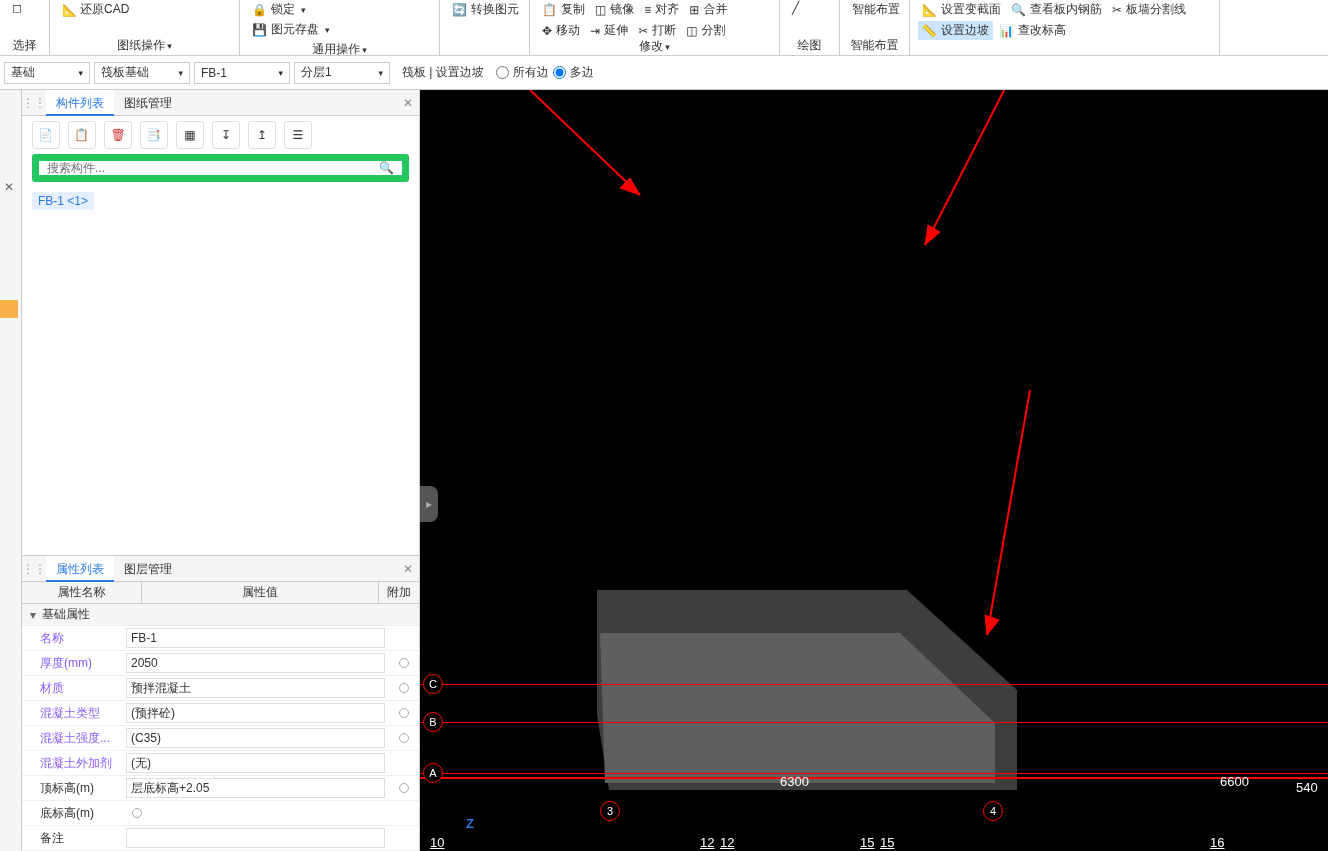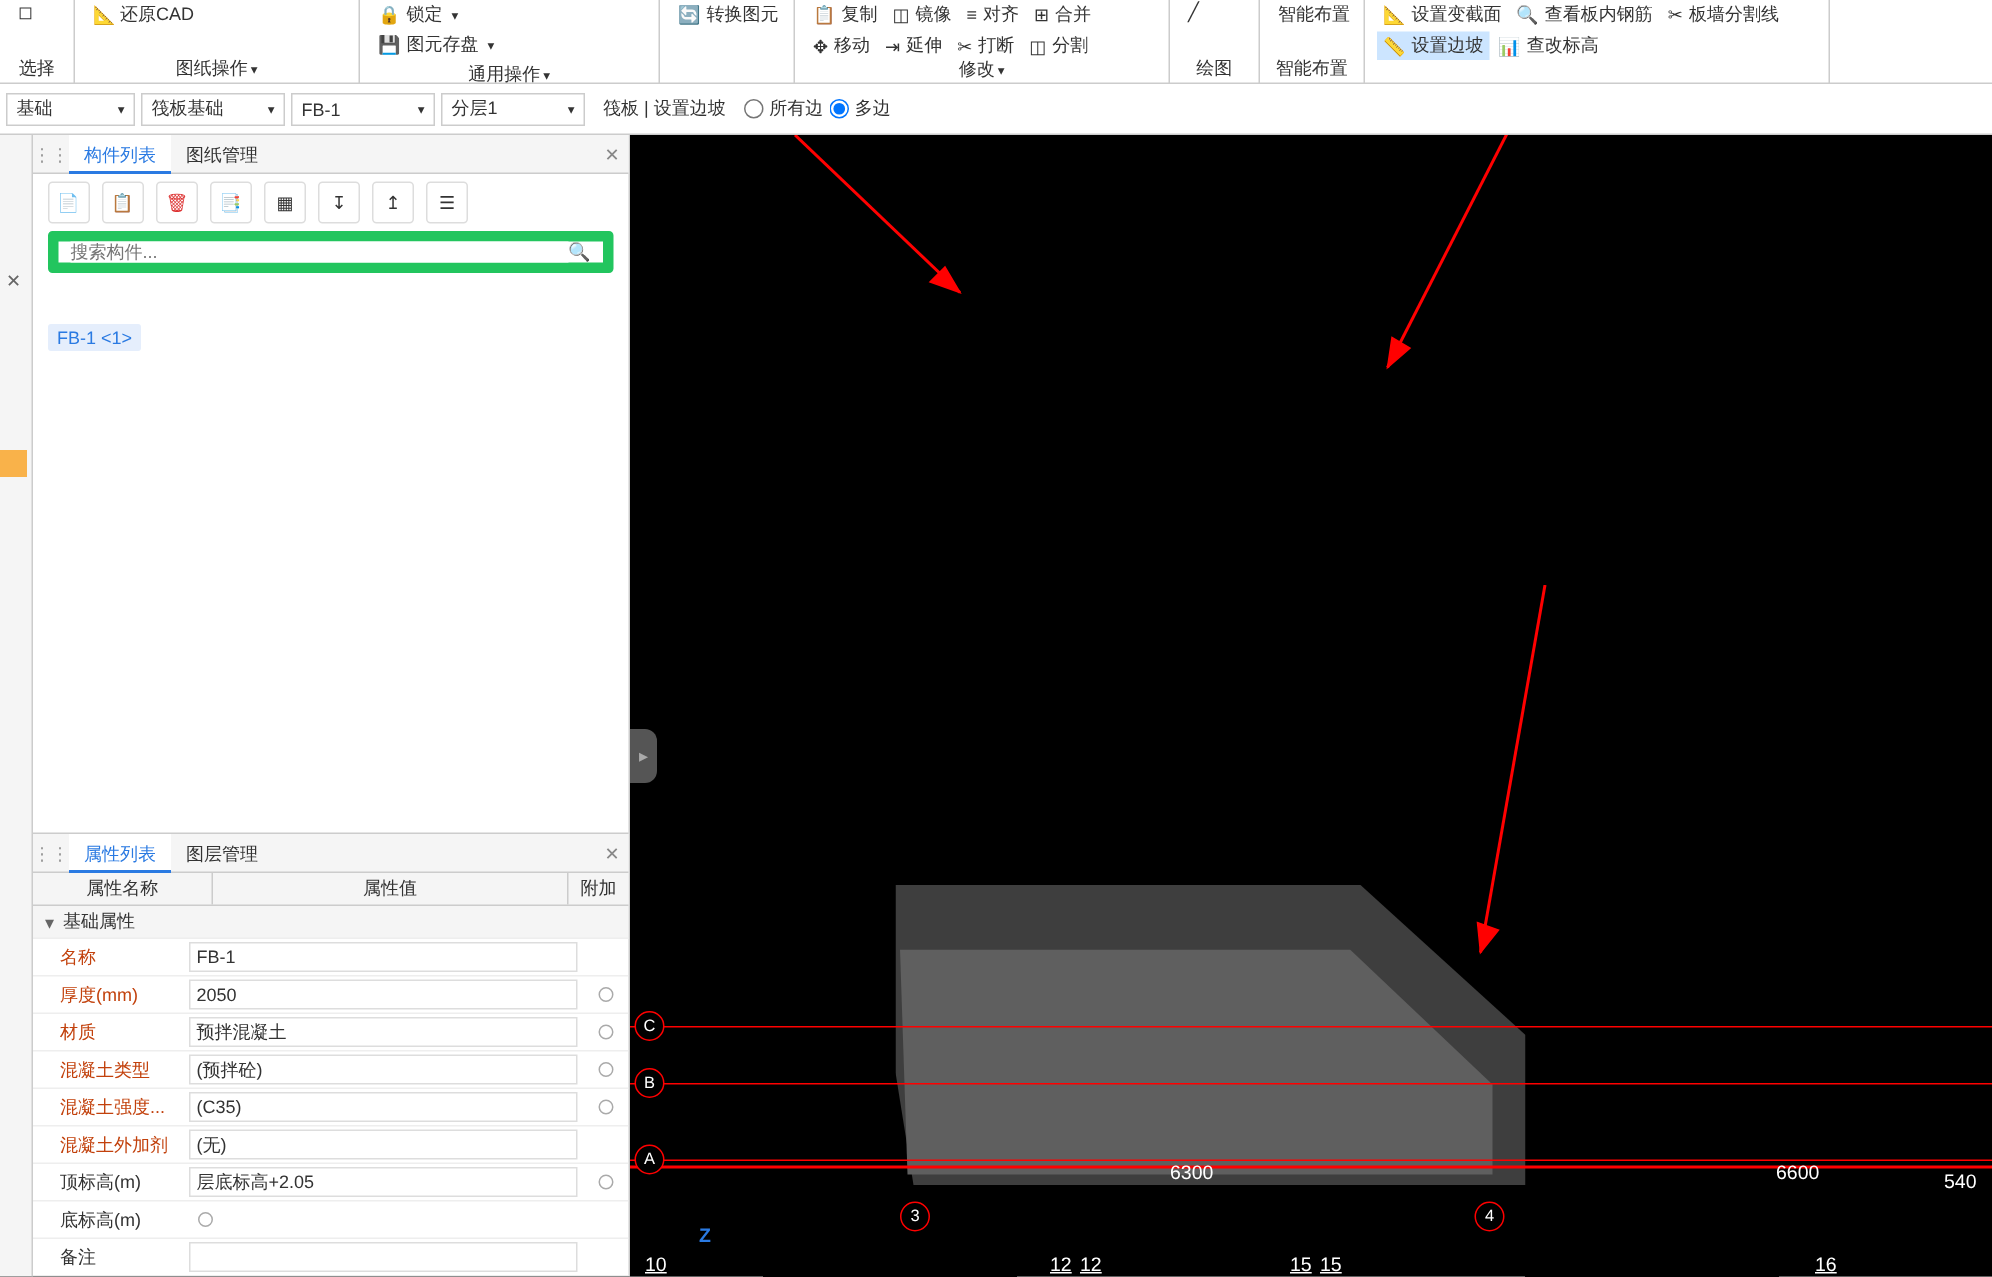--- a/index.html
+++ b/index.html
@@ -33,33 +33,33 @@
 .panel-tabs { height: 26px; display: flex; align-items: center; border-bottom: 1px solid #ccc; background: #f5f5f5; position: relative; }
 .panel-handle { width: 24px; height: 26px; display: flex; align-items: center; justify-content: center; color: #999; cursor: move; }
 .panel-tab { padding: 0 10px; height: 26px; line-height: 26px; cursor: pointer; }
 .panel-tab.active { background: #fff; color: #2a7ae2; border-bottom: 2px solid #2a7ae2; }
 .panel-close { margin-left: auto; margin-right: 6px; color: #888; cursor: pointer; }
 .panel-toolbar { height: 38px; display: flex; align-items: center; gap: 8px; padding: 0 10px; }
 .tbtn { width: 28px; height: 28px; border: 1px solid #ddd; border-radius: 3px; display: flex; align-items: center; justify-content: center; cursor: pointer; background: #fff; }
 .searchbox { margin: 0 10px 6px; height: 28px; border: 7px solid #22c55e; border-radius: 3px; display: flex; align-items: center; padding: 0 8px; color: #999; }
 .searchbox input { border: none; outline: none; flex: 1; font-size: 12px; }
 .searchbox .mag { color: #bbb; cursor: pointer; }
-.list-area { flex: 1; padding: 4px 10px; overflow: auto; margin-top: 24px; }
+.list-area { flex: 1; padding: 4px 10px; overflow: auto; }
 .list-item { display: inline-block; padding: 2px 6px; background: #e5eefc; color: #2a7ae2; border-radius: 2px; cursor: pointer; }
 
 
 .prop-panel { border-top: 1px solid #ccc; display: flex; flex-direction: column; }
 .prop-header { height: 22px; background: #f5f5f5; border-bottom: 1px solid #ccc; display: flex; }
 .prop-header .col { border-right: 1px solid #ccc; display: flex; align-items: center; justify-content: center; }
 .prop-body { overflow: auto; }
 .prop-section { height: 22px; background: #f5f5f5; border-bottom: 1px solid #eee; display: flex; align-items: center; padding-left: 8px; cursor: pointer; }
 .prop-section .chev { margin-right: 6px; color: #666; }
 .prop-row { height: 25px; display: flex; align-items: center; border-bottom: 1px solid #eee; }
 .prop-row .pname { width: 100px; padding-left: 18px; font-size: 12px; }
-.prop-row .pname.link { color: #c2410c; }
+.prop-row .pname.link { color: #8b5cf6; }
 .prop-row .pval { flex: 1; padding: 2px 4px; }
 .prop-row .pval-inner { height: 20px; border: 1px solid #ddd; padding: 0 4px; line-height: 18px; background: #fff; }
 .prop-row .paddon { width: 30px; display: flex; justify-content: center; }
 .radio-dot { width: 10px; height: 10px; border: 1px solid #aaa; border-radius: 50%; }
 
 
 .viewport { flex: 1; background: #000; position: relative; overflow: hidden; }
 .vp-expand { position: absolute; left: 0; top: 396px; width: 18px; height: 36px; background: #555; border-radius: 0 8px 8px 0; cursor: pointer; color:#aaa; display:flex; align-items:center; justify-content:center; }
 .grid-hline { position: absolute; left: 0; right: 0; height: 0; border-top: 1px solid #f00; }
 .axis-bubble { position: absolute; width: 20px; height: 20px; border: 1px solid #f00; border-radius: 50%; color: #fff; font-size: 11px; display: flex; align-items: center; justify-content: center; background: #000; }
@@ -357,21 +357,21 @@
     <div class="grid-hline" style="top:683px"></div>
     <div class="grid-hline" style="top:687px;border-top-width:2px"></div>
 
     <div class="axis-bubble" style="left:3px;top:584px">C</div>
     <div class="axis-bubble" style="left:3px;top:622px">B</div>
     <div class="axis-bubble" style="left:3px;top:673px">A</div>
     <div class="axis-bubble" style="left:180px;top:711px">3</div>
     <div class="axis-bubble" style="left:563px;top:711px">4</div>
 
     <div class="dim-text" style="left:360px;top:684px">6300</div>
-    <div class="dim-text" style="left:764px;top:684px">6600</div>
+    <div class="dim-text" style="left:800px;top:684px">6600</div>
     <div class="dim-text" style="left:876px;top:690px">540</div>
 
     <div class="dim-text" style="left:10px;top:745px;text-decoration:underline">10</div>
     <div class="dim-text" style="left:280px;top:745px;text-decoration:underline">12</div>
     <div class="dim-text" style="left:300px;top:745px;text-decoration:underline">12</div>
     <div class="dim-text" style="left:440px;top:745px;text-decoration:underline">15</div>
     <div class="dim-text" style="left:460px;top:745px;text-decoration:underline">15</div>
     <div class="dim-text" style="left:790px;top:745px;text-decoration:underline">16</div>
 
     <div class="z-glyph" style="left:46px;top:726px">Z</div>

